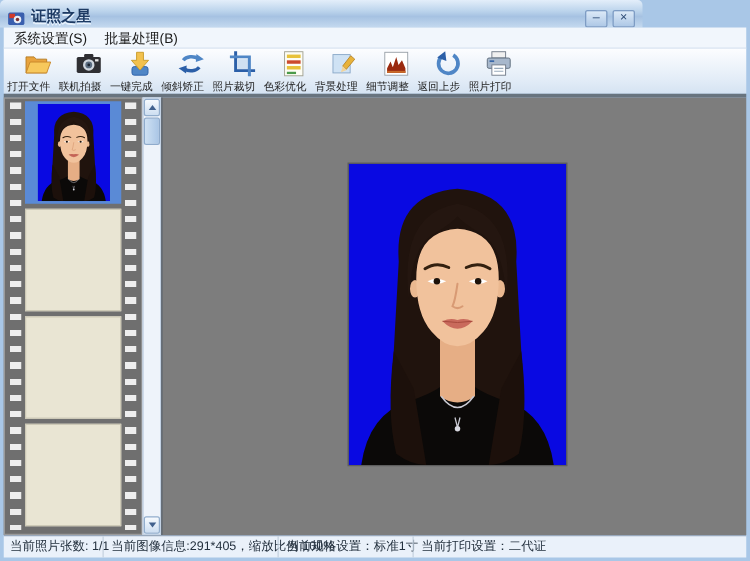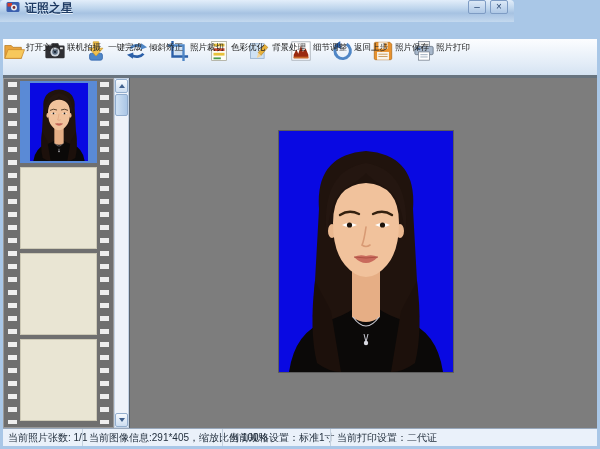--- a/index.html
+++ b/index.html
@@ -6,21 +6,21 @@
   html,body { width:600px; height:449px; overflow:hidden; }
   body { font-family:"Liberation Sans","DejaVu Sans",sans-serif; }
 
   .window { position:relative; width:600px; height:449px; background:#a9c7e7; }
 
   
   .titlebar {
     position:absolute; left:0; top:0; width:514px; height:22px;
     background:linear-gradient(#e3eefa, #bcd4ec 40%, #a6c2e2 60%, #c4d9ef);
     border-radius:4px 4px 0 0;
-    display:flex; align-items:flex-start; padding:0 6px;
+    display:flex; align-items:flex-end; padding:0 6px;
   }
   .app-icon { width:14px; height:14px; margin-right:5px; flex:0 0 auto; }
   .title-text { font-size:12px; font-weight:bold; color:#1d3a63; text-shadow:0 1px 0 #e8f2fc; }
   .win-controls { margin-left:auto; display:flex; gap:4px; }
   .win-btn {
     width:18px; height:14px; border:1px solid #7e9cc4; border-radius:2px;
     background:linear-gradient(#dce9f7,#aec8e6);
     font-size:10px; line-height:12px; text-align:center; color:#2c4a74; cursor:default;
   }
 
@@ -41,22 +41,22 @@
     display:flex; align-items:flex-start;
   }
   .tb-header {
     font-family:"Liberation Serif","DejaVu Serif",serif;
     font-size:23px; font-weight:bold; color:#2f9b8b;
     padding:5px 0 0 5px; width:133px; flex:0 0 auto; letter-spacing:1px;
     white-space:nowrap; overflow:hidden;
   }
   .tb-buttons { display:flex; gap:3px; padding-top:1px; }
   .tb-btn {
-    width:38px; height:36px; display:flex; flex-direction:row;
-    align-items:flex-start; justify-content:flex-start; cursor:default;
+    width:38px; height:36px; display:flex; flex-direction:column;
+    align-items:flex-end; justify-content:flex-start; cursor:default;
   }
   .tb-btn svg { width:22px; height:22px; flex:0 0 auto; }
   .tb-label { font-size:9px; color:#222; white-space:nowrap; margin-top:1px; transform:scale(0.95); }
 
   
   .filmstrip {
     position:absolute; left:3px; top:78px; width:111px; bottom:21px;
     background:#6f6f6f; border:1px solid #9a9a9a;
   }
   .sprockets {
@@ -237,20 +237,24 @@
     <svg class="app-icon">
         <use href="#i-app"></use>
       </svg>
     <span class="title-text">证照之星</span>
     <div class="win-controls">
       <div class="win-btn">–</div>
       <div class="win-btn">×</div>
     </div>
   </div>
 
+  <div class="menubar">
+    <span class="menu-item">系统设置(S)</span>
+    <span class="menu-item">批量处理(B)</span>
+  </div>
 
   <div class="toolbar">
     <div class="tb-buttons">
       <div class="tb-btn">
         <svg>
             <use href="#i-folder"></use>
           </svg>
         <span class="tb-label">打开文件</span>
       </div>
       <div class="tb-btn">
@@ -293,26 +297,20 @@
         <svg>
             <use href="#i-detail"></use>
           </svg>
         <span class="tb-label">细节调整</span>
       </div>
       <div class="tb-btn">
         <svg>
             <use href="#i-undo"></use>
           </svg>
         <span class="tb-label">返回上步</span>
-      </div>
-      <div class="tb-btn">
-        <svg>
-            <use href="#i-save"></use>
-          </svg>
-        <span class="tb-label">照片保存</span>
       </div>
       <div class="tb-btn">
         <svg>
             <use href="#i-print"></use>
           </svg>
         <span class="tb-label">照片打印</span>
       </div>
     </div>
   </div>
 

